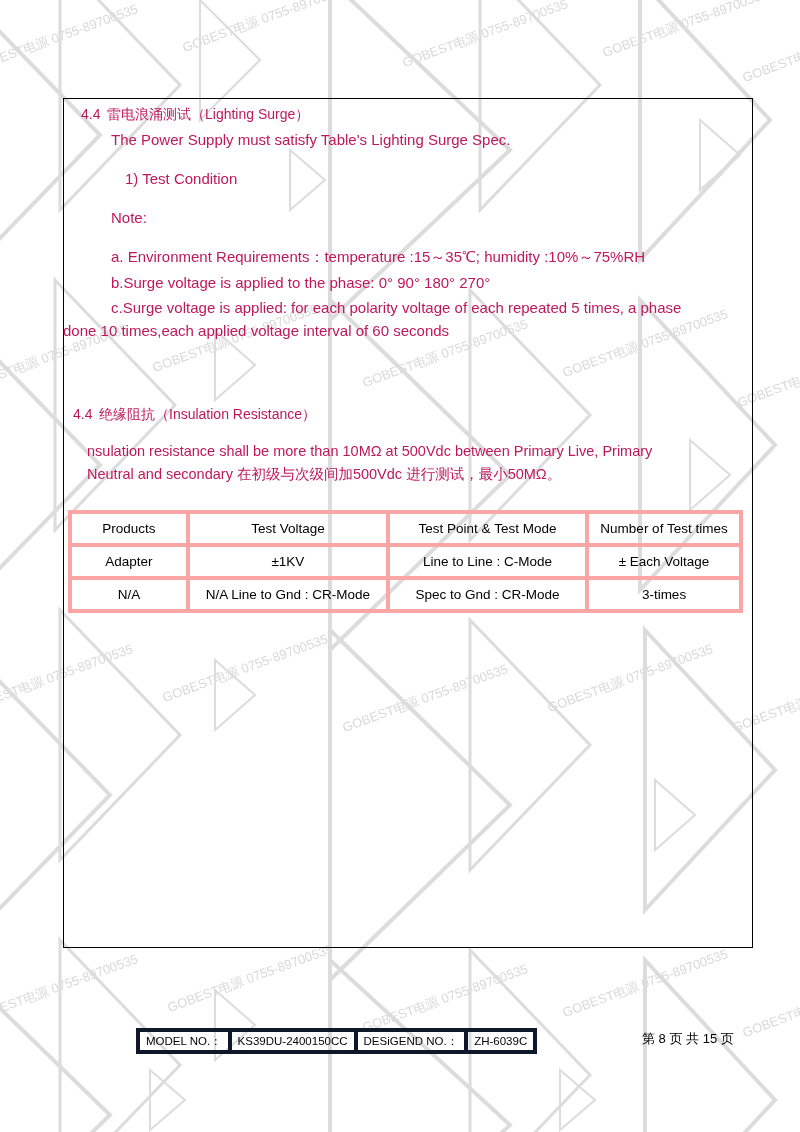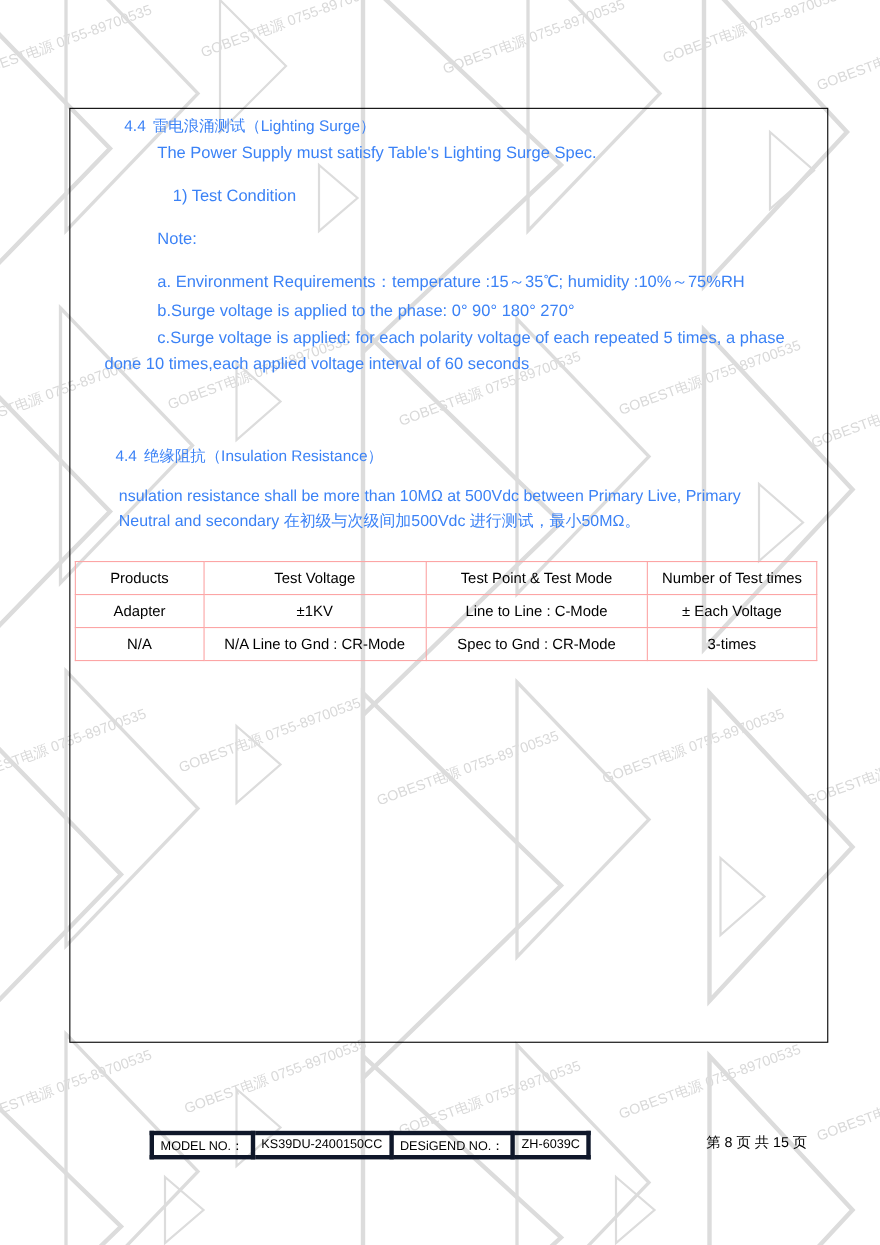--- a/index.html
+++ b/index.html
@@ -44,24 +44,23 @@
     background: transparent;
   }
 
   
   #content {
     position: absolute;
     left: 63px;
     top: 98px;
     width: 690px;
     z-index: 3;
-    color: #3b82f6;
+    color: #be185d;
     font-size: 14.5px;
     line-height: 1.55;
-    padding-left: 32px;
   }
   .sec-head {
     display: block;
     margin: 6px 0 0 18px;
     font-size: 14px;
   }
   .sec-num {
     display: inline-block;
     width: 26px;
   }
@@ -74,39 +73,39 @@
   }
   .gap-sm { height: 14px; }
   .gap-md { height: 24px; }
   .gap-lg { height: 38px; }
 
   .sec-head2 {
     margin: 0 0 0 10px;
     font-size: 14px;
   }
   .body-line {
-    margin-left: 13px;
+    margin-left: 24px;
     font-size: 14.5px;
   }
   .body-line.first {
   }
 
   
   #spec-table {
     position: absolute;
     left: 68px;
     top: 510px;
     width: 675px;
     border-collapse: collapse;
     z-index: 3;
     font-size: 13.5px;
     background: transparent;
   }
   #spec-table td, #spec-table th {
-    border: 1px solid #fca5a5;
+    border: 4px solid #fca5a5;
     text-align: center;
     font-weight: normal;
     padding: 3px 4px;
     height: 23px;
     background: transparent;
   }
   #spec-table .c0 { width: 112px; }
   #spec-table .c1 { width: 205px; }
   #spec-table .c2 { width: 205px; }
   #spec-table .c3 { width: 153px; }

